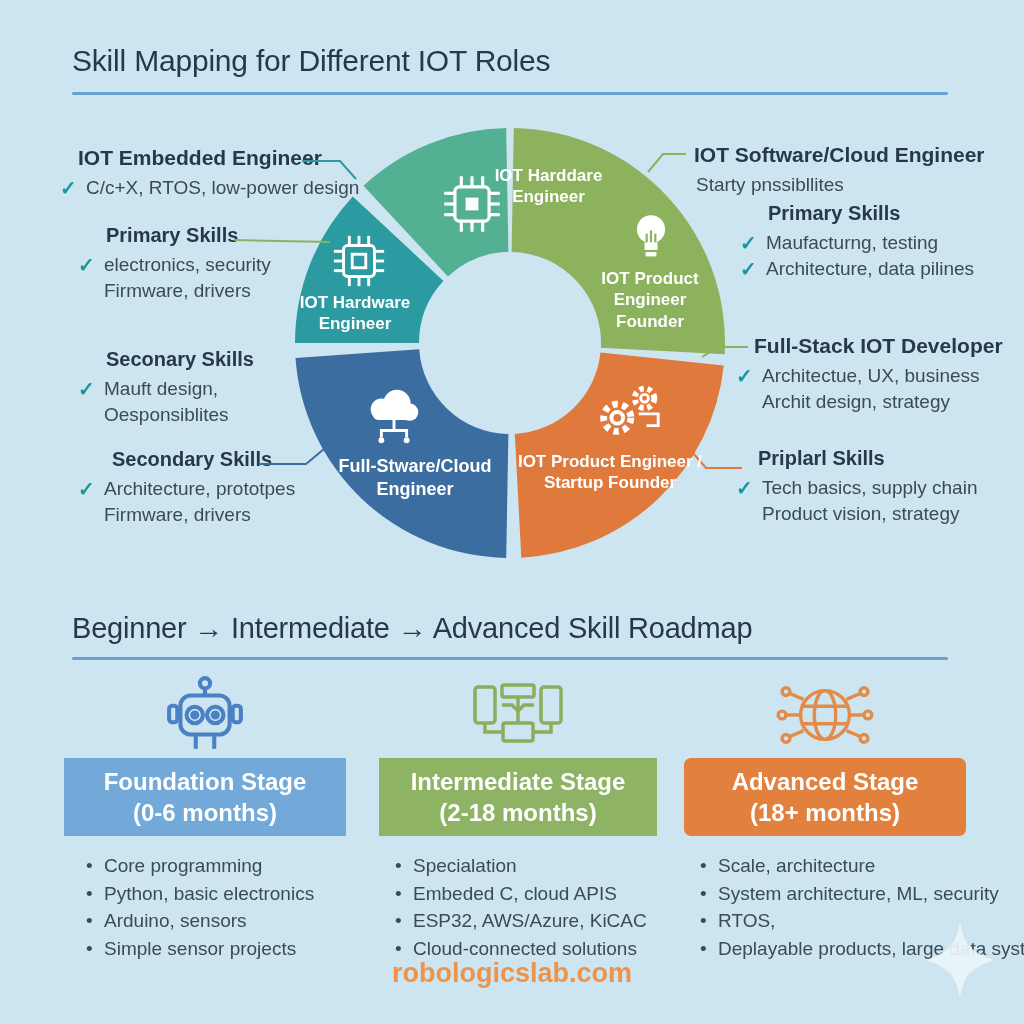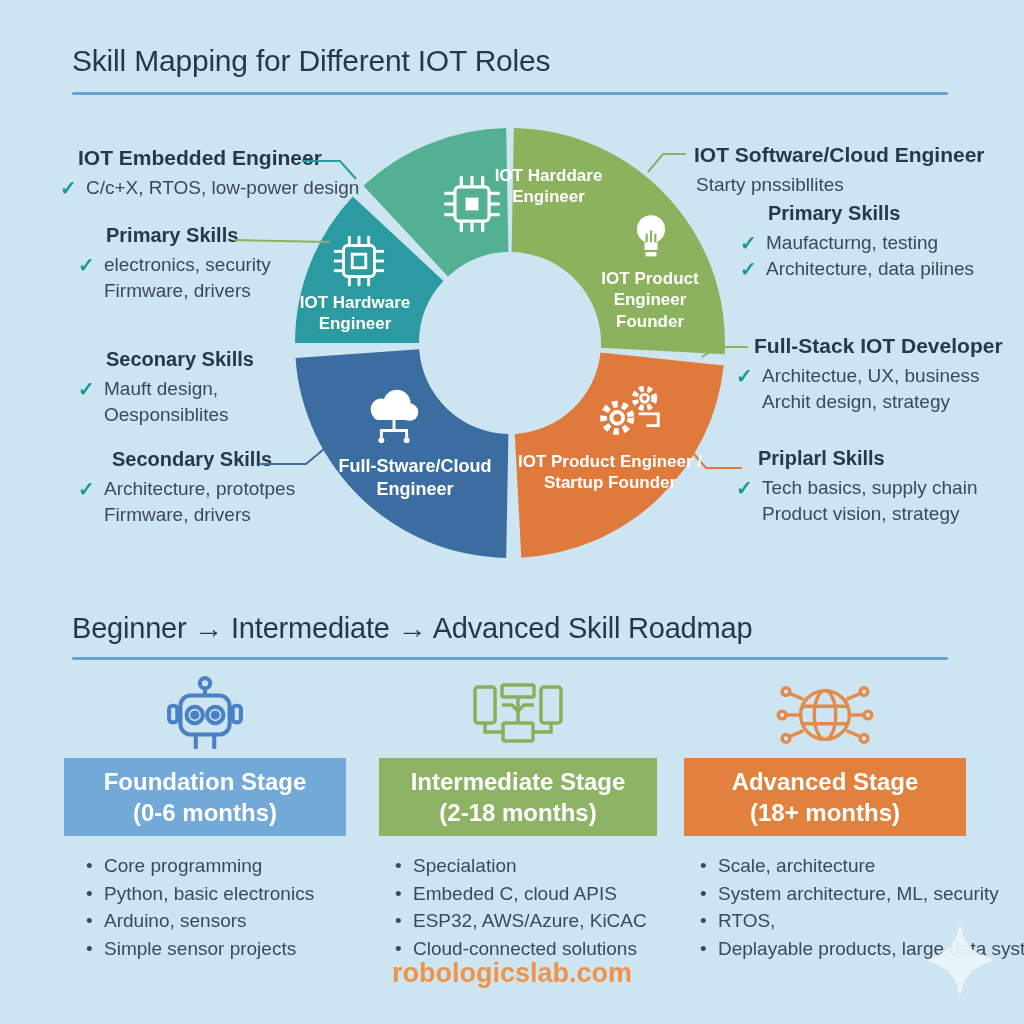--- a/index.html
+++ b/index.html
@@ -314,21 +314,21 @@
         <line x1="28" y1="56" x2="14" y2="62"></line>
           <circle cx="10" cy="64" r="4"></circle>
         <line x1="72" y1="24" x2="86" y2="18"></line>
           <circle cx="90" cy="16" r="4"></circle>
         <line x1="75" y1="40" x2="90" y2="40"></line>
           <circle cx="94" cy="40" r="4"></circle>
         <line x1="72" y1="56" x2="86" y2="62"></line>
           <circle cx="90" cy="64" r="4"></circle>
       </svg>
     </div>
-    <div class="stage-box" style="background:var(--stage-orange);">
+    <div class="stage-box" style="background:var(--stage-orange);border-radius:7px;">
       <div>Advanced Stage</div>
       <div>(18+ months)</div>
     </div>
     <div class="stage-list" style="margin-left:16px;">
       <div class="stage-li">
           <span class="b">•</span>
           <span>Scale, architecture</span>
         </div>
       <div class="stage-li">
           <span class="b">•</span>

